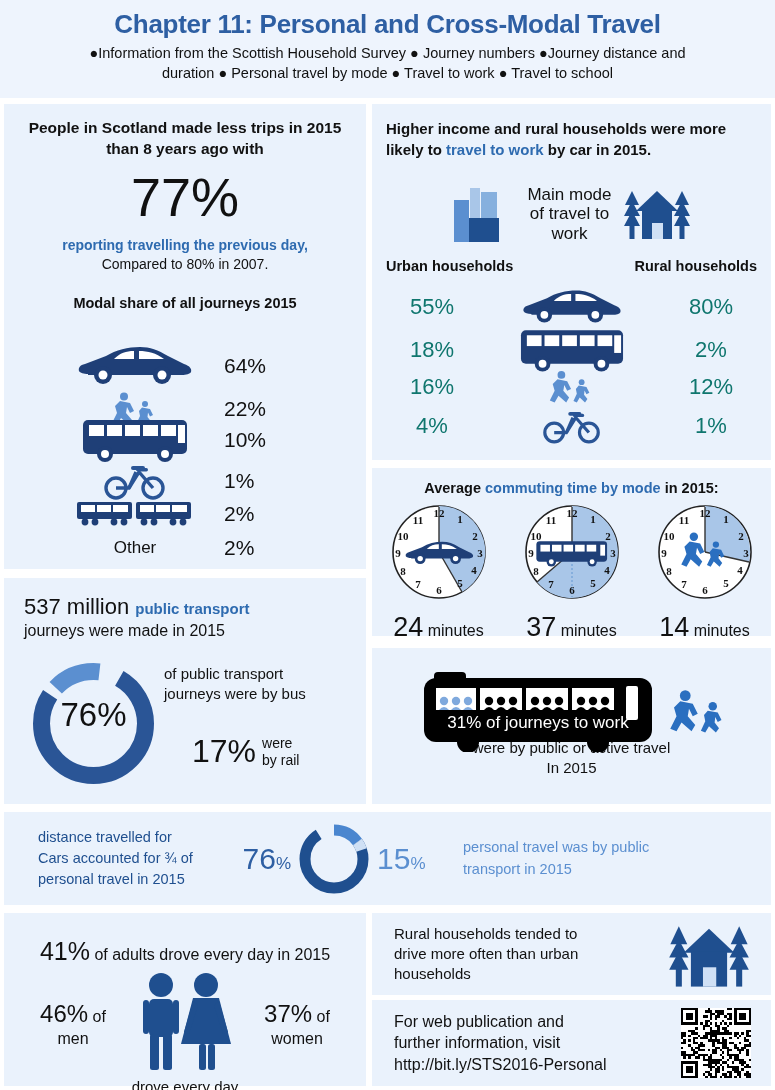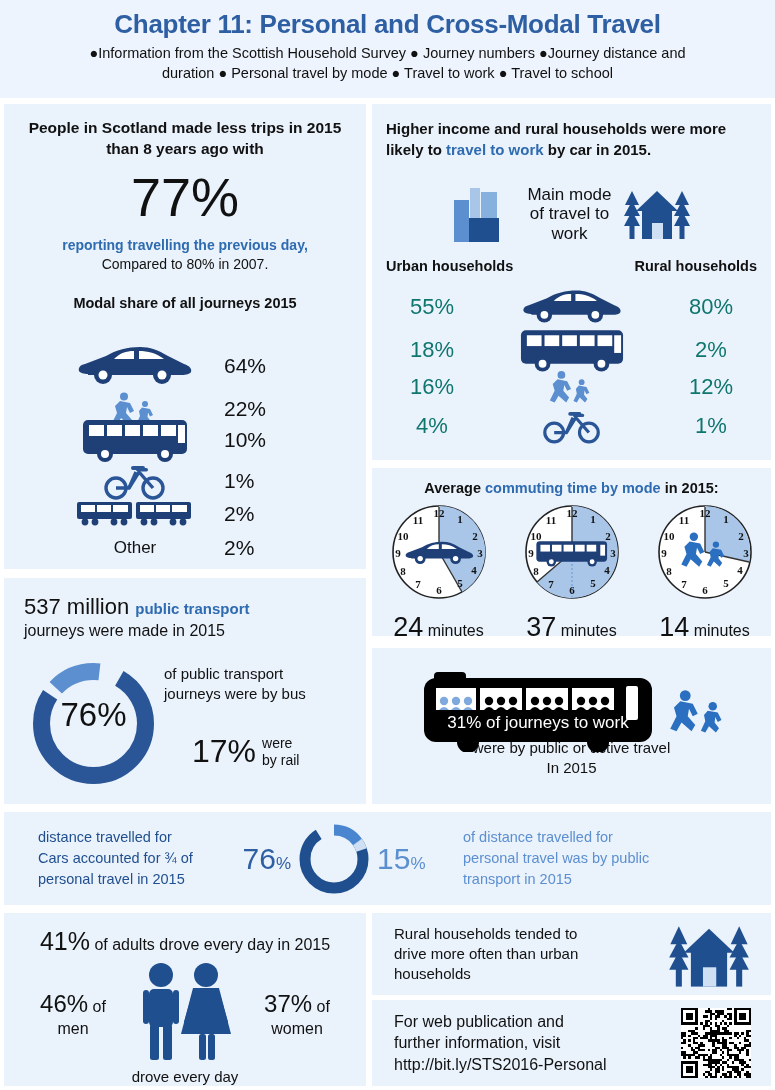--- a/index.html
+++ b/index.html
@@ -103,21 +103,21 @@
   #panel-f .tl{ width:215px; padding-left:34px; font-size:14.5px; line-height:1.45; color:#1f4f8f; }
   #panel-f .p76{ font-size:30px; color:#2e5fa3; width:72px; text-align:right; }
   #panel-f .p76 .s{ font-size:17px; }
   #panel-f .dn{ width:86px; display:flex; justify-content:center; }
   #panel-f .p15{ font-size:30px; color:#5b8fd0; width:72px; }
   #panel-f .p15 .s{ font-size:17px; }
   #panel-f .tr{ flex:1; padding-left:14px; padding-right:16px; font-size:14.5px; line-height:1.45; color:#5b8fd0; }
 
   
   #panel-g{ left:4px; top:913px; width:362px; height:173px; }
-  #panel-g .hd{ text-align:center; padding-top:14px; color:#111; }
+  #panel-g .hd{ text-align:center; padding-top:24px; color:#111; }
   #panel-g .hd .n{ font-size:25px; }
   #panel-g .hd .t{ font-size:16px; }
   #panel-g .body{ display:flex; align-items:center; justify-content:center; padding-top:4px; gap:0; }
   #panel-g .side{ width:108px; text-align:center; color:#111; }
   #panel-g .side .n{ font-size:24px; }
   #panel-g .side .t{ font-size:16px; }
   #panel-g .side .w{ font-size:16px; display:block; margin-top:2px; }
   #panel-g .foot{ text-align:center; font-size:15px; color:#111; margin-top:0px; }
 
   
@@ -593,21 +593,20 @@
       <svg width="74" height="78" viewBox="0 0 74 78">
         <g transform="translate(37,39)">
           <circle r="29" fill="none" stroke="#1f4f8f" stroke-width="11" stroke-dasharray="138.5 43.7" stroke-dashoffset="-27.3" transform="rotate(-90)"></circle>
           <circle r="29" fill="none" stroke="#4a86cf" stroke-width="11" stroke-dasharray="27.3 154.9" stroke-dashoffset="0" transform="rotate(-90)"></circle>
           <circle r="29" fill="none" stroke="#cfe0f5" stroke-width="11" stroke-dasharray="9 173.2" stroke-dashoffset="-27.3" transform="rotate(-90)"></circle>
         </g>
       </svg>
     </div>
     <div class="p15"><span>15</span><span class="s">%</span></div>
     <div class="tr">
-      <div>of distance travelled for</div>
       <div>personal travel was by public</div>
       <div>transport in 2015</div>
     </div>
   </div>
 
   <div class="panel" id="panel-g">
     <div class="hd">
       <span class="n">41%</span><span class="t"> of adults drove every day in 2015</span>
     </div>
     <div class="body">

